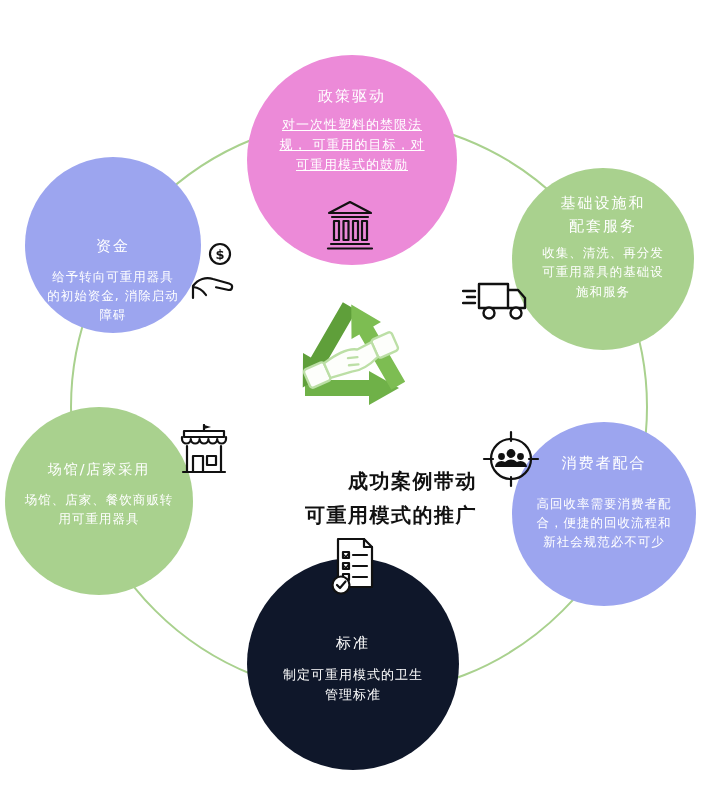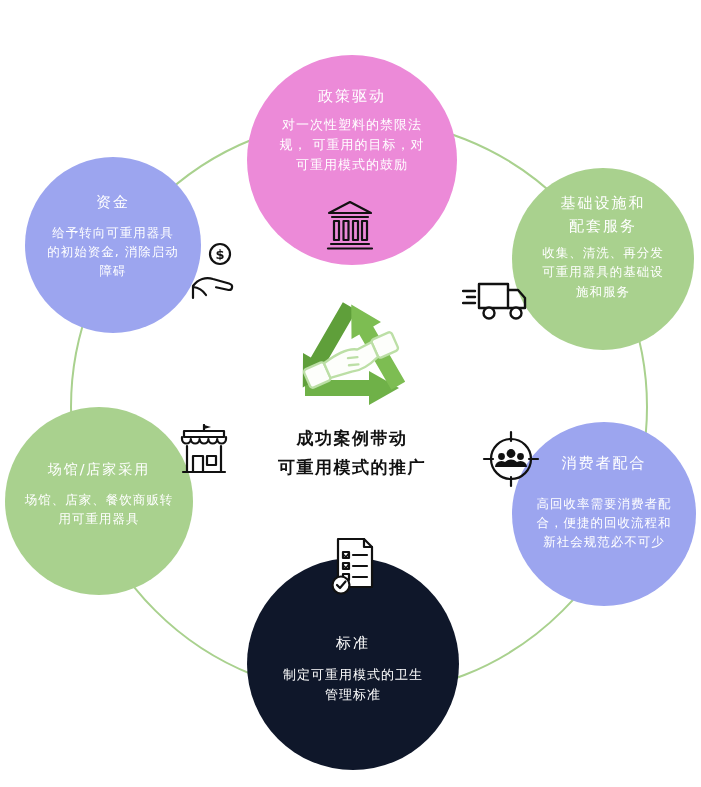--- a/index.html
+++ b/index.html
@@ -9,45 +9,45 @@
   .ring{position:absolute;left:70px;top:118px;width:574px;height:574px;
         border:2px solid #a9d18e;border-radius:50%;z-index:0;}
 
   .node{position:absolute;border-radius:50%;color:#ffffff;text-align:center;
         display:flex;flex-direction:column;align-items:center;box-sizing:border-box;z-index:1;}
   .node-title{font-weight:normal;letter-spacing:2px;line-height:1.5;}
   .node-body{letter-spacing:1px;line-height:1.55;}
 
   .n-policy{left:247px;top:55px;width:210px;height:210px;padding-top:30px;}
   .n-policy .node-title{font-size:15px;margin-bottom:7px;}
-  .n-policy .node-body{font-size:13px;max-width:152px;}
+  .n-policy .node-body{font-size:13px;max-width:152px;text-decoration:underline;}
 
   .n-infra{left:512px;top:168px;width:182px;height:182px;padding-top:24px;}
   .n-infra .node-title{font-size:15px;max-width:92px;margin-bottom:7px;}
   .n-infra .node-body{font-size:12.5px;max-width:134px;font-family:Liberation Serif, serif;}
 
   .n-consumer{left:512px;top:422px;width:184px;height:184px;padding-top:30px;}
   .n-consumer .node-title{font-size:15px;margin-bottom:7px;}
   .n-consumer .node-body{font-size:12.5px;max-width:138px;}
 
   .n-standards{left:247px;top:558px;width:212px;height:212px;padding-top:74px;}
   .n-standards .node-title{font-size:15px;margin-bottom:10px;}
   .n-standards .node-body{font-size:13px;max-width:150px;}
 
   .n-venues{left:5px;top:407px;width:188px;height:188px;padding-top:52px;}
   .n-venues .node-title{font-size:14px;margin-bottom:10px;}
   .n-venues .node-body{font-size:12.5px;max-width:156px;}
 
   .n-funding{left:25px;top:157px;width:176px;height:176px;padding-top:34px;}
-  .n-funding .node-title{font-size:15px;margin-bottom:9px;}
+  .n-funding .node-title{font-size:15px;margin-bottom:9px;margin-top:44px;}
   .n-funding .node-body{font-size:12.5px;max-width:134px;}
 
   .recycle{position:absolute;left:271px;top:280px;z-index:2;}
-  .center-text{position:absolute;left:227px;top:424px;width:250px;text-align:center;
-               font-weight:bold;font-size:17px;line-height:1.7;letter-spacing:1.5px;z-index:2;}
+  .center-text{position:absolute;left:227px;top:464px;width:250px;text-align:right;
+               font-weight:bold;font-size:20px;line-height:1.7;letter-spacing:1.5px;z-index:2;}
 
   .icon{position:absolute;z-index:3;}
   .icon svg{display:block;}
   .ic-bank{left:326px;top:198px;}
   .ic-truck{left:462px;top:276px;}
   .ic-target{left:482px;top:430px;}
   .ic-checklist{left:328px;top:536px;}
   .ic-store{left:174px;top:424px;}
   .ic-hand{left:189px;top:242px;}
 </style>

